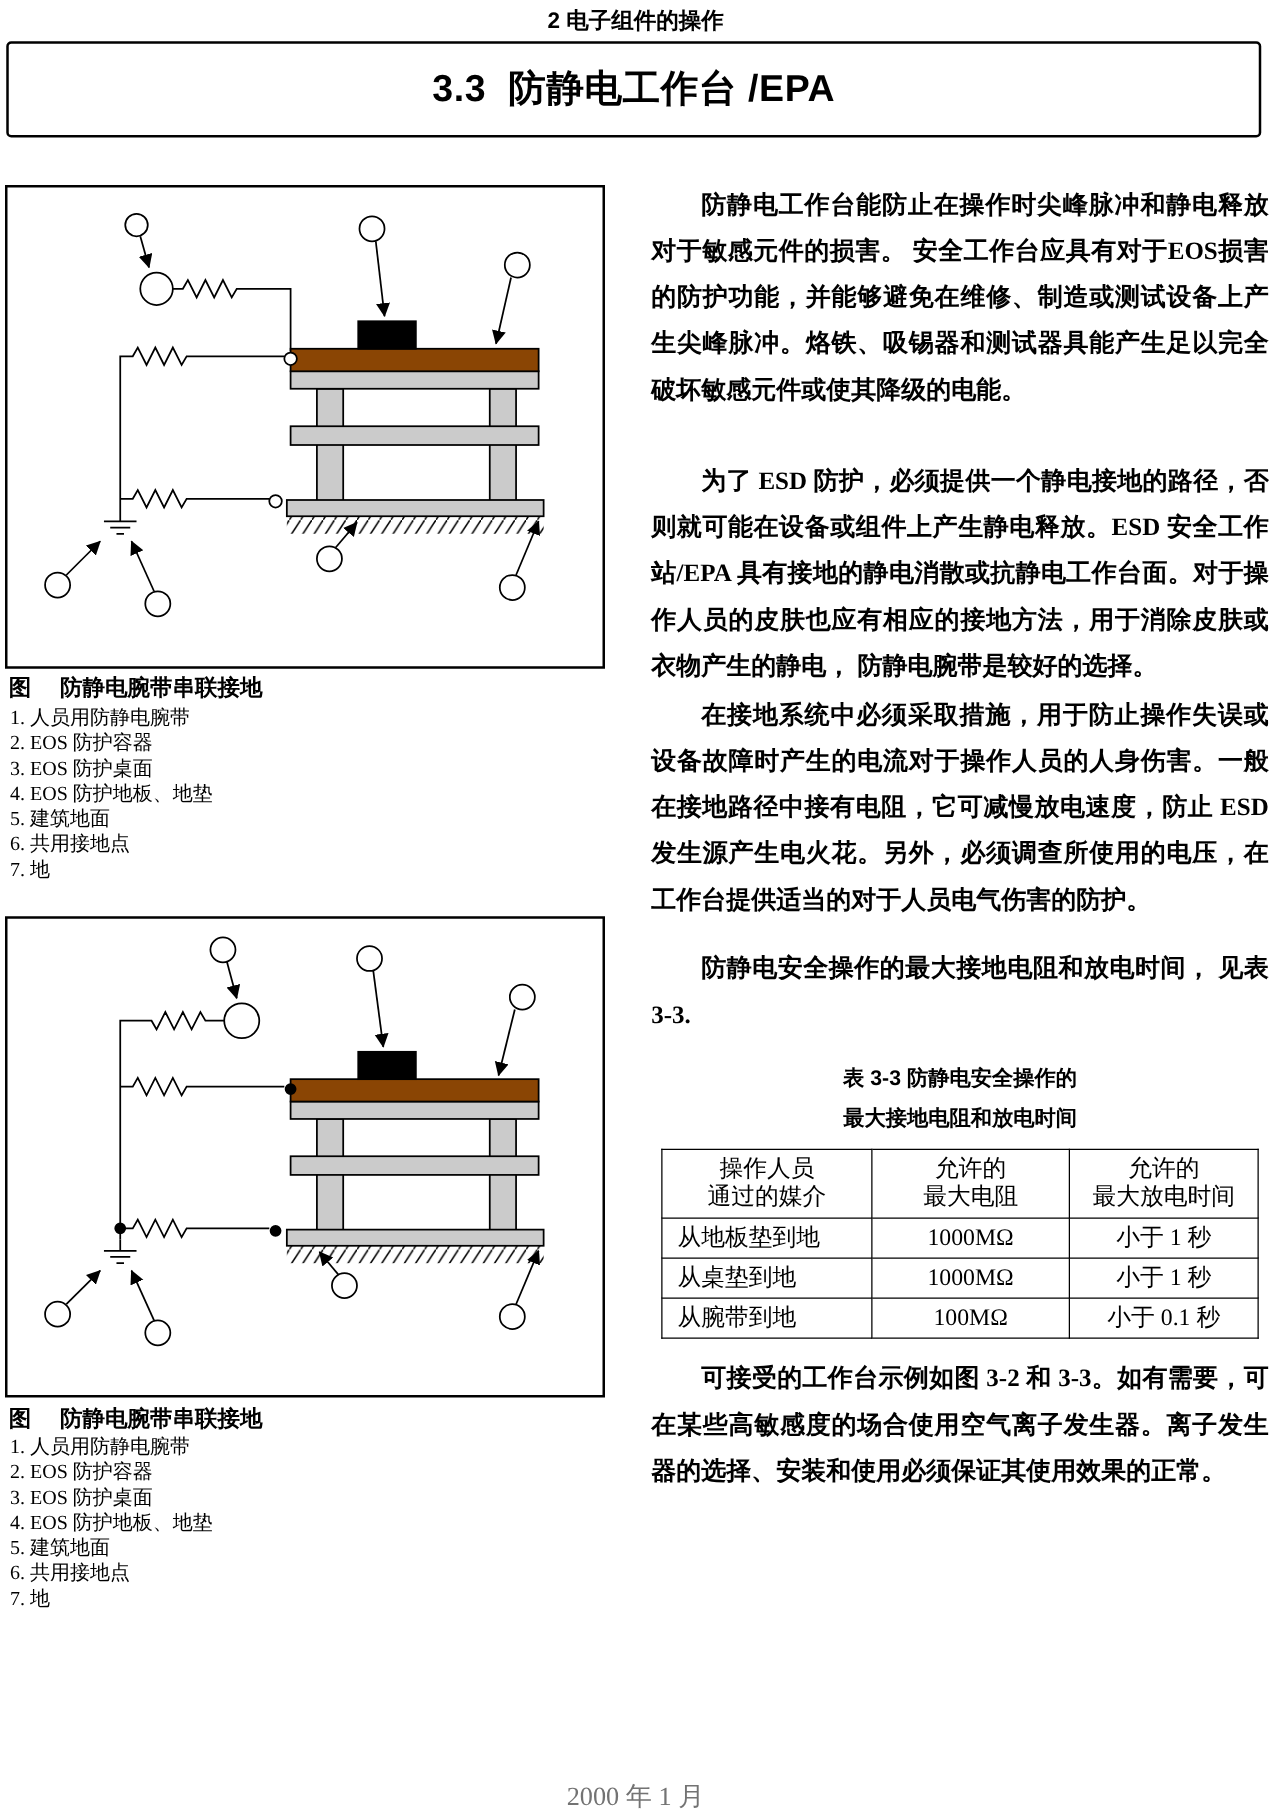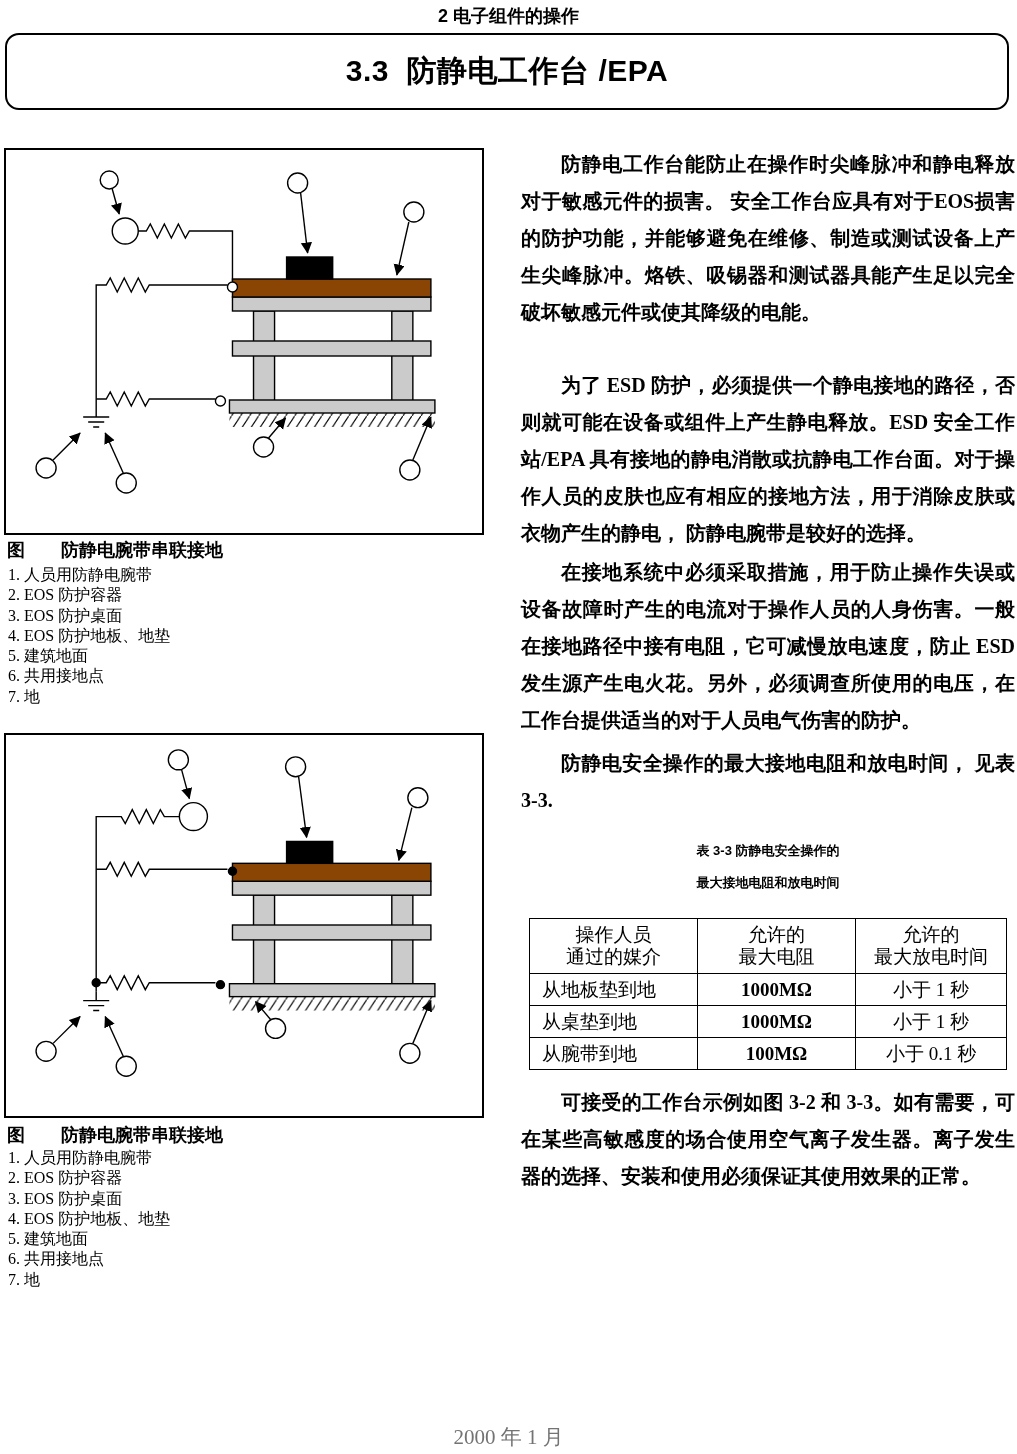--- a/index.html
+++ b/index.html
@@ -10,21 +10,21 @@
     color:#000;
     overflow:hidden;
   }
   .chapter-header {
     position:absolute; top:4px; left:0; width:100%;
     text-align:center; font-family:"Liberation Sans","DejaVu Sans",sans-serif;
     font-weight:bold; font-size:18px;
   }
   .title-box {
     position:absolute; top:33px; left:5px; width:1004px; height:77px;
-    border:2.5px solid #000; border-radius:14px;
+    border:2.5px solid #000; border-radius:4px;
     display:flex; align-items:center; justify-content:center;
     background:#fff;
   }
   .title-box .t {
     font-family:"Liberation Sans","DejaVu Sans",sans-serif;
     font-weight:bold; font-size:30px; white-space:pre; letter-spacing:0.5px;
   }
   .figure-box {
     position:absolute; left:4px; width:480px;
     border:2px solid #000; background:#fff;
@@ -32,53 +32,53 @@
   #fig1-box { top:148px; height:387px; }
   #fig2-box { top:733px; height:385px; }
   .figure-box svg { display:block; width:100%; height:100%; }
   .fig-caption {
     position:absolute; left:7px;
     font-family:"Liberation Sans","DejaVu Sans",sans-serif;
     font-weight:bold; font-size:18px;
   }
   #cap1 { top:538px; }
   #cap2 { top:1123px; }
-  .cap-text { margin-left:36px; }
+  .cap-text { margin-left:23px; }
   .fig-list {
     position:absolute; left:8px; list-style:none;
     font-size:16px; line-height:20.3px;
   }
   #list1 { top:565px; }
   #list2 { top:1148px; }
   .right-col {
     position:absolute; left:521px; top:146px; width:494px;
     font-size:20px; line-height:37px; text-align:justify;
   }
   .para { text-indent:2em;font-weight:bold; }
   #p1 { margin-bottom:36px; }
   #p2 { margin-bottom:2px; }
-  #p3 { margin-bottom:6px; }
+  #p3 { margin-bottom:18px; }
   #p4 { margin-bottom:16px; }
   .tbl-title {
     text-align:center; font-family:"Liberation Sans","DejaVu Sans",sans-serif;
-    font-weight:bold; font-size:13px; line-height:32px; margin-bottom:19px;
+    font-weight:bold; font-size:17px; line-height:32px; margin-bottom:8px;
     text-indent:0;
   }
   table.res-table {
     border-collapse:collapse; width:478px; margin:0 0 14px 8px;
     font-size:19px; line-height:22px;padding-left:20px;
   }
   .res-table th, .res-table td { border:1.6px solid #000; }
   .res-table th {
     font-weight:normal; text-align:center; white-space:pre-line;
     padding:5px 2px;
   }
   .res-table td { height:32px; padding:2px 6px; }
   .res-table td.c1 { text-align:left; padding-left:12px; width:168px; }
-  .res-table td.c2 { text-align:center; width:158px;font-weight:bold; }
+  .res-table td.c2 { text-align:center; width:158px; }
   .res-table td.c3 { text-align:center; }
   .note {
     font-size:17px; line-height:32px; text-indent:1.5em; margin-bottom:24px;
     text-align:justify;
   }
   .note .note-label { font-family:"Liberation Sans","DejaVu Sans",sans-serif; font-weight:bold; }
   .footer {
     position:absolute; top:1423px; left:0; width:100%;
     text-align:center; font-size:21px; color:#737373;
   }

